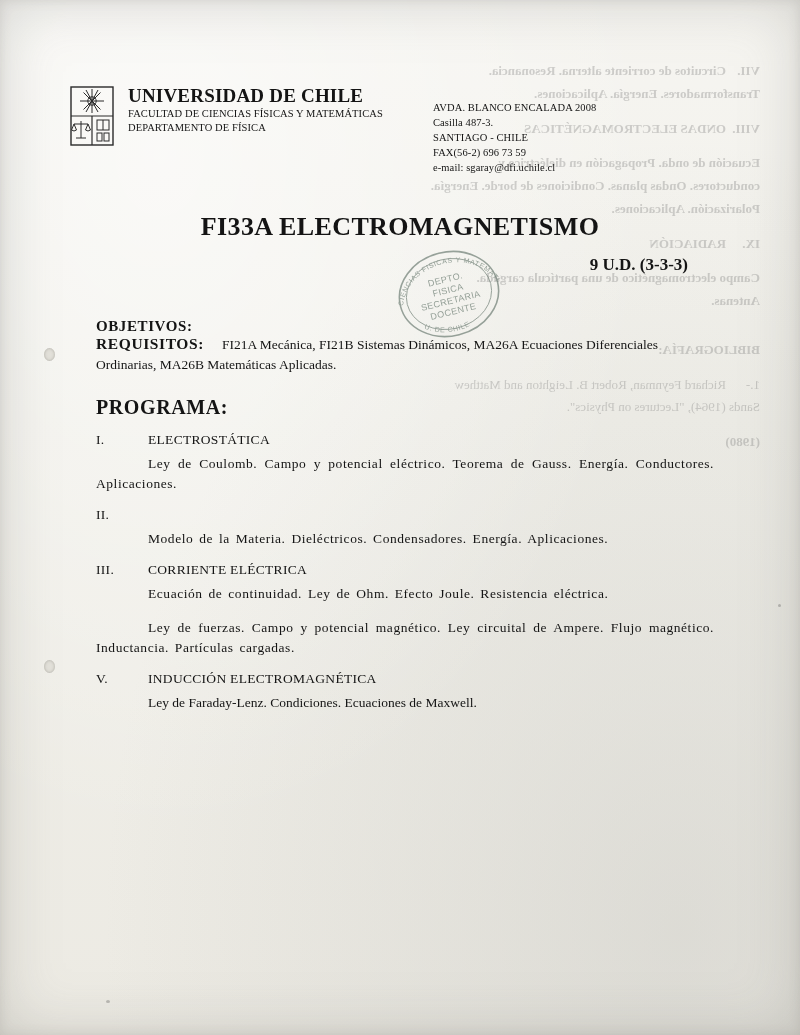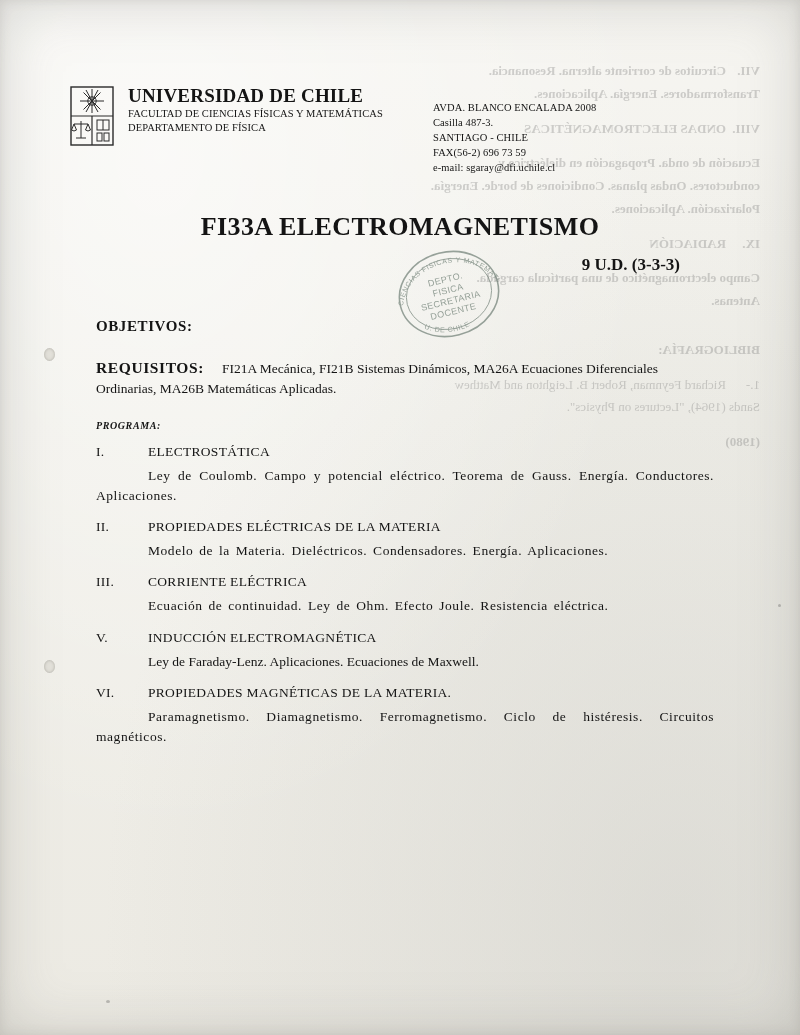--- a/index.html
+++ b/index.html
@@ -99,21 +99,21 @@
     left: 0;
     right: 0;
     top: 212px;
     text-align: center;
     font-size: 26px;
     font-weight: bold;
     letter-spacing: 0.4px;
   }
   .credits {
     position: absolute;
-    right: 120px;
+    right: 112px;
     top: 255px;
     font-size: 17px;
     font-weight: bold;
     padding-left: 44px;
   }
 
   
   .stamp {
     position: absolute;
     left: 382px;
@@ -148,25 +148,24 @@
     line-height: 1.5;
     text-align: justify;
     margin-top: 4px;
   }
   .req-label {
     font-size: 15.5px;
     font-weight: bold;
     letter-spacing: 0.6px;
   }
   .prog-head {
-    font-size: 10px;
+    font-size: 20px;
     font-weight: bold;
     letter-spacing: 0.6px;
     margin-top: 20px;
-    font-style: italic;
   }
   .item {
     margin-top: 13px;
     font-size: 13.5px;
   }
   .item-title-row {
     display: flex;
     align-items: baseline;
   }
   .item-num {
@@ -295,68 +294,61 @@
           <text x="67" y="58">SECRETARIA</text>
           <text x="67" y="69">DOCENTE</text>
         </g>
       </g>
     </svg>
 
     <div class="body">
 
       <div class="sec-head">OBJETIVOS:</div>
 
-      <div style="margin-top:24px">
+      <div style="">
         <span class="req-label">REQUISITOS:</span>
         <span style="display:inline-block; width:10px"></span>
         <span class="req-line">FI21A Mecánica, FI21B Sistemas Dinámicos, MA26A Ecuaciones Diferenciales Ordinarias, MA26B Matemáticas Aplicadas.</span>
       </div>
 
       <div class="prog-head">PROGRAMA:</div>
 
       <div class="item">
         <div class="item-title-row">
           <span class="item-num">I.</span>
           <span class="item-title">ELECTROSTÁTICA</span>
         </div>
         <div class="item-desc wide">Ley de Coulomb. Campo y potencial eléctrico. Teorema de Gauss. Energía. Conductores. Aplicaciones.</div>
       </div>
 
       <div class="item">
         <div class="item-title-row">
           <span class="item-num">II.</span>
-          <span class="item-title">PROPIEDADES ELÉCTRICAS DE LA MATERIA</span>
         </div>
         <div class="item-desc wide">Modelo de la Materia. Dieléctricos. Condensadores. Energía. Aplicaciones.</div>
       </div>
 
       <div class="item">
         <div class="item-title-row">
           <span class="item-num">III.</span>
           <span class="item-title">CORRIENTE ELÉCTRICA</span>
         </div>
         <div class="item-desc wide">Ecuación de continuidad. Ley de Ohm. Efecto Joule. Resistencia eléctrica.</div>
       </div>
 
       <div class="item">
+        <div class="item-desc wide">Ley de fuerzas. Campo y potencial magnético. Ley circuital de Ampere. Flujo magnético. Inductancia. Partículas cargadas.</div>
       </div>
 
       <div class="item">
         <div class="item-title-row">
           <span class="item-num">V.</span>
           <span class="item-title">INDUCCIÓN ELECTROMAGNÉTICA</span>
         </div>
-        <div class="item-desc">Ley de Faraday-Lenz. Aplicaciones. Ecuaciones de Maxwell.</div>
-      </div>
-
-      <div class="item">
-        <div class="item-title-row">
-          <span class="item-num">VI.</span>
-          <span class="item-title">PROPIEDADES MAGNÉTICAS DE LA MATERIA.</span>
-        </div>
-        <div class="item-desc wide">Paramagnetismo. Diamagnetismo. Ferromagnetismo. Ciclo de histéresis. Circuitos magnéticos.</div>
-      </div>
+        <div class="item-desc">Ley de Faraday-Lenz. Condiciones. Ecuaciones de Maxwell.</div>
+      </div>
+
 
     </div>
   </div>
 
   <div class="edge-shadow"></div>
 </div>
 
 </body></html>

